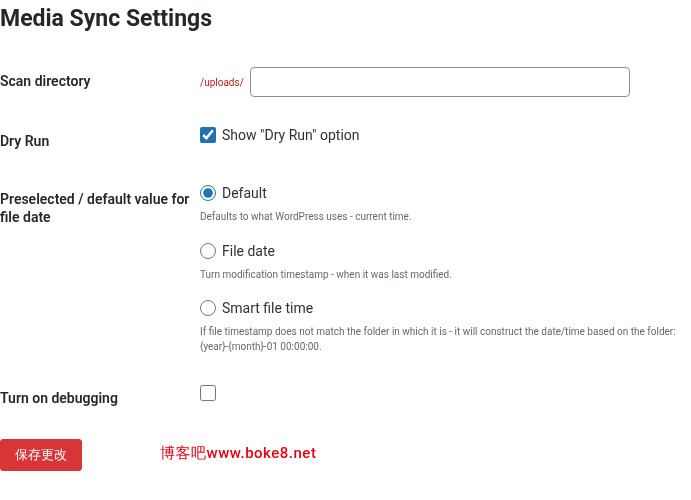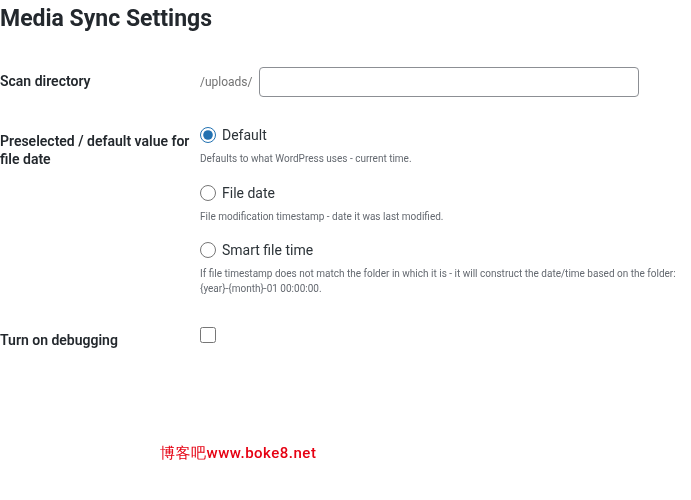--- a/index.html
+++ b/index.html
@@ -41,22 +41,22 @@
     padding: 15px 10px 15px 0;
     font-size: 14px;
     color: #444;
   }
   .scan-dir-wrap {
     display: flex;
     align-items: center;
     gap: 6px;
   }
   .scan-prefix {
-    color: #737373;
-    font-size: 12px;
+    color: #b91c1c;
+    font-size: 10px;
   }
   input[type="text"].regular-text {
     width: 380px;
     height: 30px;
     padding: 3px 8px;
     border: 1px solid #8c8f94;
     border-radius: 4px;
     font-size: 14px;
     background: #fff;
   }
@@ -128,41 +128,50 @@
       <tr>
         <th scope="row">Scan directory</th>
         <td>
           <div class="scan-dir-wrap">
             <span class="scan-prefix">/uploads/</span>
             <input type="text" class="regular-text" value="" style="">
           </div>
         </td>
       </tr>
 
+      <tr>
+        <th scope="row">Dry Run</th>
+        <td>
+          <label class="inline">
+            <input type="checkbox" checked="" style="">
+            <span>Show "Dry Run" option</span>
+          </label>
+        </td>
+      </tr>
 
       <tr>
         <th scope="row">Preselected / default value for file date</th>
         <td>
           <div class="radio-group">
 
             <div class="radio-option">
               <label>
                 <input type="radio" name="file_date" checked="" style="">
                 <span>Default</span>
               </label>
             </div>
             <p class="description">Defaults to what WordPress uses - current time.</p>
 
             <div class="radio-option">
               <label>
                 <input type="radio" name="file_date" style="">
                 <span>File date</span>
               </label>
             </div>
-            <p class="description">File modification timestamp - date it was last modified.</p>
+            <p class="description">Turn modification timestamp - when it was last modified.</p>
 
             <div class="radio-option">
               <label>
                 <input type="radio" name="file_date" style="">
                 <span>Smart file time</span>
               </label>
             </div>
             <p class="description">If file timestamp does not match the folder in which it is - it will construct the date/time based on the folder: {year}-{month}-01 00:00:00.</p>
 
           </div>
@@ -171,15 +180,18 @@
 
       <tr>
         <th scope="row">Turn on debugging</th>
         <td>
           <input type="checkbox" style="">
         </td>
       </tr>
     </tbody>
   </table>
 
+  <div class="submit-row">
+    <button type="submit" class="button-primary">保存更改</button>
+  </div>
 </div>
 
 <div class="watermark">博客吧www.boke8.net</div>
 
 </body></html>

